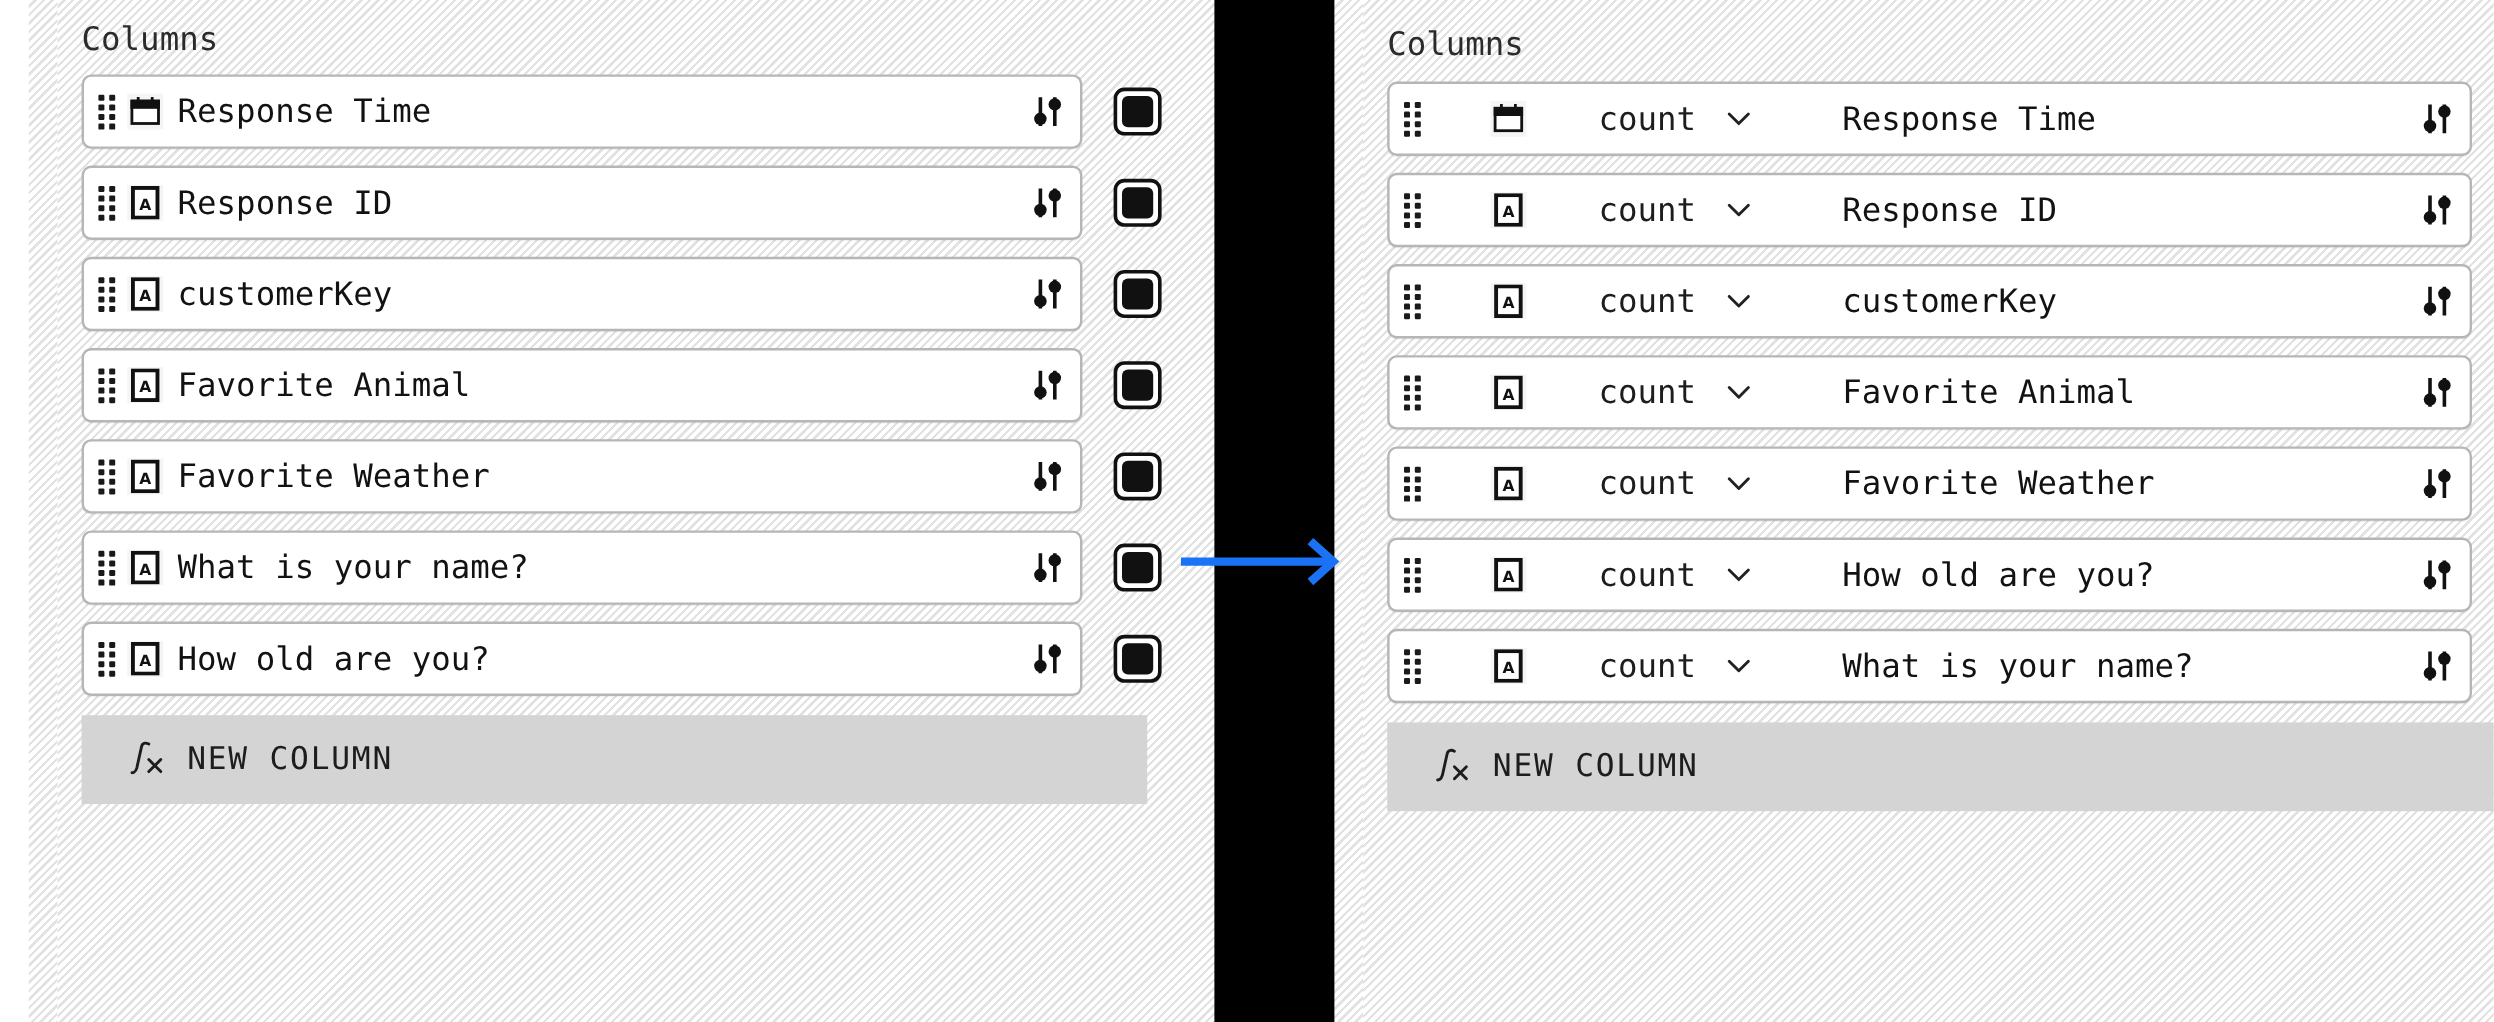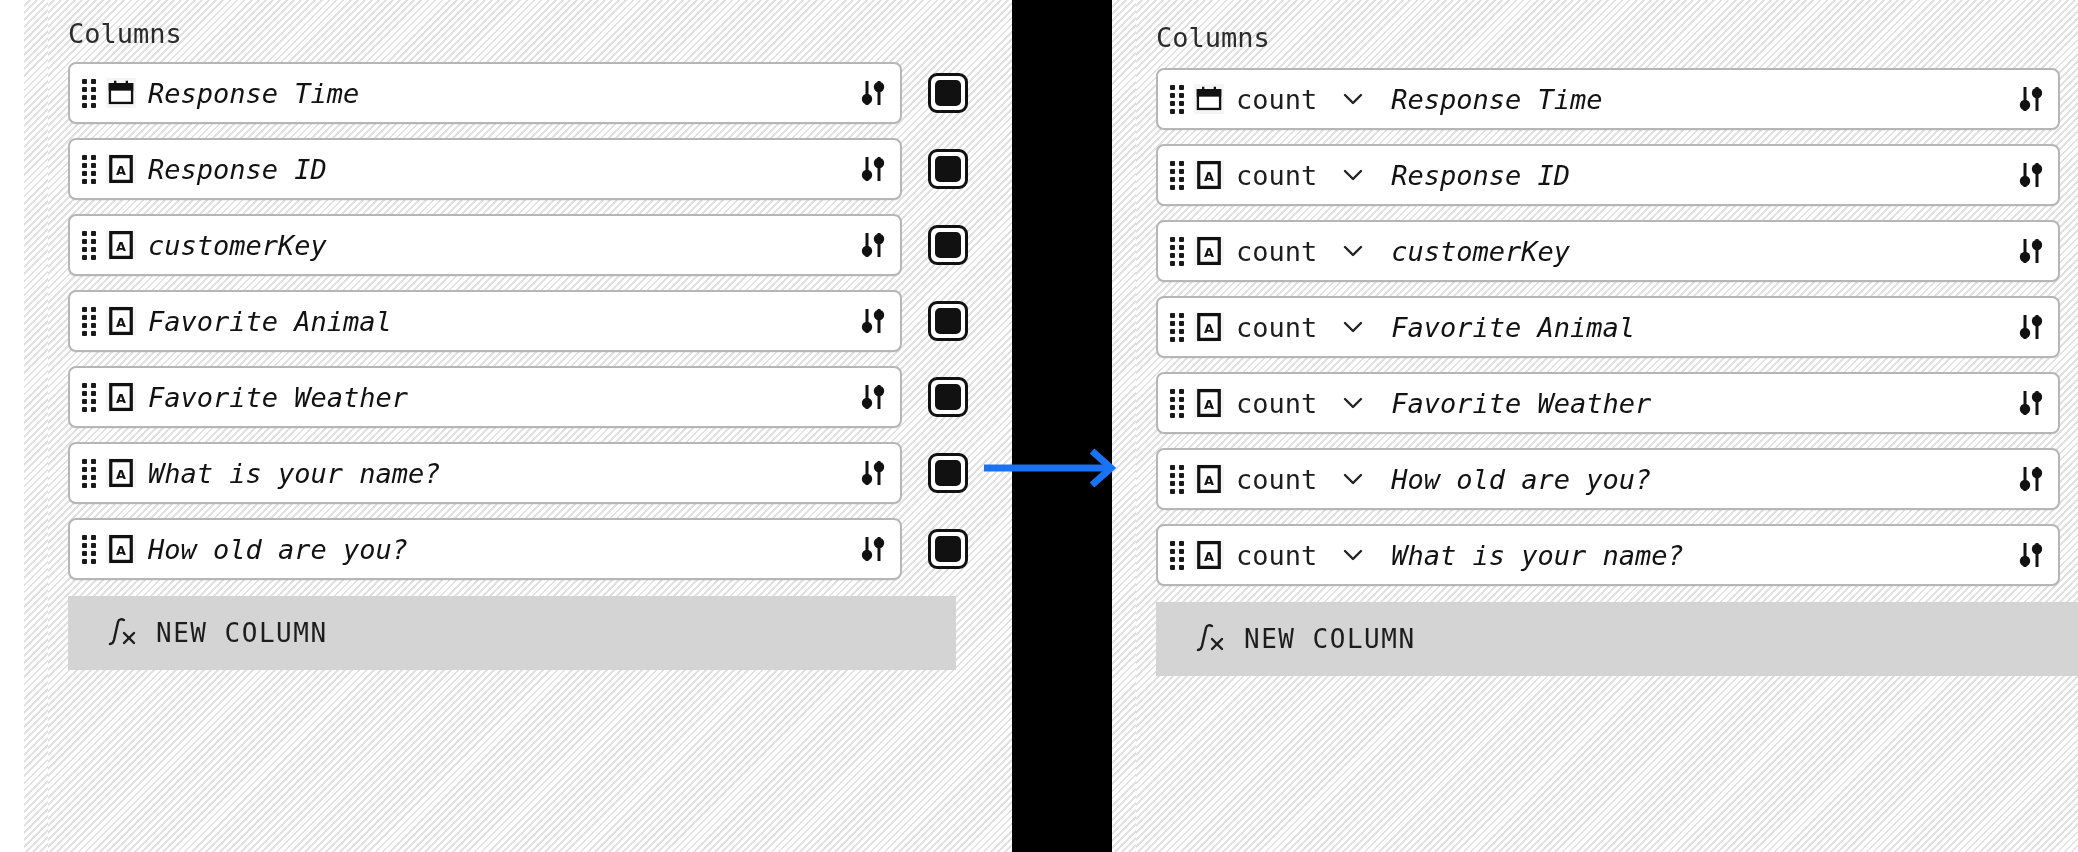--- a/index.html
+++ b/index.html
@@ -94,21 +94,21 @@
     background: #ffffff;
     border: 2px solid #b6b6b6;
     border-radius: 8px;
     height: 62px;
     display: flex;
     align-items: center;
     padding: 0 14px 0 12px;
     box-shadow: 0 1px 0 rgba(0,0,0,0.05);
   }
   #panel-left .col-card  { width: 834px; }
-  #panel-right .col-card { width: 938px; }
+  #panel-right .col-card { width: 938px; gap: 48px; }
 
   
   .drag-handle {
     width: 14px;
     height: 34px;
     display: grid;
     grid-template-columns: 5px 5px;
     grid-template-rows: repeat(4, 5px);
     gap: 3px 4px;
     align-content: center;
@@ -159,21 +159,20 @@
     justify-content: center;
   }
 
   .col-name {
     flex: 1 1 auto;
     font-size: 27px;
     color: #121212;
     white-space: nowrap;
     overflow: hidden;
     text-overflow: clip;
-    font-style: italic;
   }
 
   .sliders-icon {
     flex: 0 0 auto;
     width: 26px;
     height: 30px;
     margin-left: 6px;
   }
 
   

